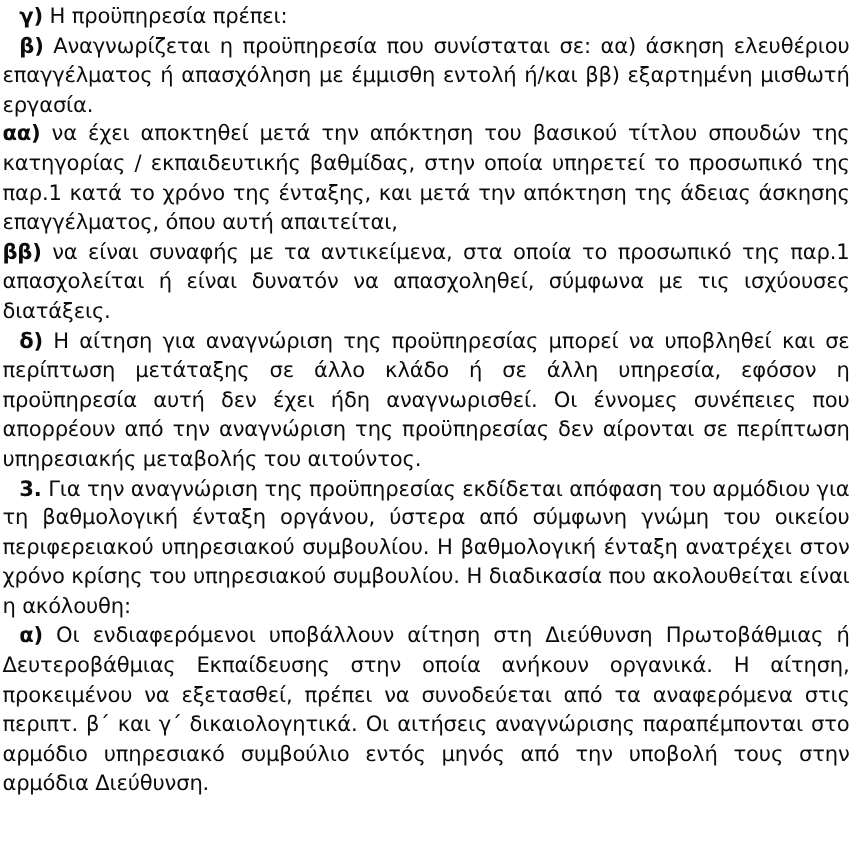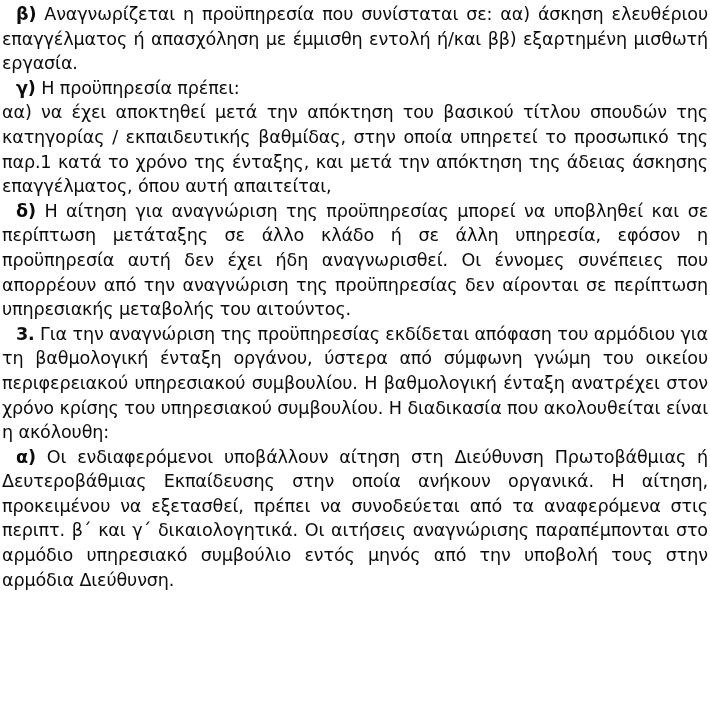--- a/index.html
+++ b/index.html
@@ -25,34 +25,35 @@
     text-align: justify;
     text-justify: inter-word;
   }
   p.para.lead-indent {
     text-indent: 14px;
   }
   .lbl-bold {
     font-weight: bold;
   }
   .lbl-plain {
-    font-weight: normal;
+    font-weight: bold;
   }
 </style>
 </head>
 <body>
 
 <div class="page">
 
+  <p class="para lead-indent"><strong class="lbl-bold">γ)</strong> <span>Η προϋπηρεσία πρέπει:</span></p>
+
   <p class="para lead-indent"><strong class="lbl-bold">β)</strong> <span>Αναγνωρίζεται η προϋπηρεσία που συνίσταται σε: αα) άσκηση ελευθέριου επαγγέλματος ή απασχόληση με έμμισθη εντολή ή/και ββ) εξαρτημένη μισθωτή εργασία.</span></p>
-
-  <p class="para lead-indent"><strong class="lbl-bold">γ)</strong> <span>Η προϋπηρεσία πρέπει:</span></p>
 
   <p class="para"><span class="lbl-plain">αα)</span> <span>να έχει αποκτηθεί μετά την απόκτηση του βασικού τίτλου σπουδών της κατηγορίας / εκπαιδευτικής βαθμίδας, στην οποία υπηρετεί το προσωπικό της παρ.1 κατά το χρόνο της ένταξης, και μετά την απόκτηση της άδειας άσκησης επαγγέλματος, όπου αυτή απαιτείται,</span></p>
 
+  <p class="para"><span class="lbl-plain">ββ)</span> <span>να είναι συναφής με τα αντικείμενα, στα οποία το προσωπικό της παρ.1 απασχολείται ή είναι δυνατόν να απασχοληθεί, σύμφωνα με τις ισχύουσες διατάξεις.</span></p>
 
   <p class="para lead-indent"><strong class="lbl-bold">δ)</strong> <span>Η αίτηση για αναγνώριση της προϋπηρεσίας μπορεί να υποβληθεί και σε περίπτωση μετάταξης σε άλλο κλάδο ή σε άλλη υπηρεσία, εφόσον η προϋπηρεσία αυτή δεν έχει ήδη αναγνωρισθεί. Οι έννομες συνέπειες που απορρέουν από την αναγνώριση της προϋπηρεσίας δεν αίρονται σε περίπτωση υπηρεσιακής μεταβολής του αιτούντος.</span></p>
 
   <p class="para lead-indent"><strong class="lbl-bold">3.</strong> <span>Για την αναγνώριση της προϋπηρεσίας εκδίδεται απόφαση του αρμόδιου για τη βαθμολογική ένταξη οργάνου, ύστερα από σύμφωνη γνώμη του οικείου περιφερειακού υπηρεσιακού συμβουλίου. Η βαθμολογική ένταξη ανατρέχει στον χρόνο κρίσης του υπηρεσιακού συμβουλίου. Η διαδικασία που ακολουθείται είναι η ακόλουθη:</span></p>
 
   <p class="para lead-indent"><strong class="lbl-bold">α)</strong> <span>Οι ενδιαφερόμενοι υποβάλλουν αίτηση στη Διεύθυνση Πρωτοβάθμιας ή Δευτεροβάθμιας Εκπαίδευσης στην οποία ανήκουν οργανικά. Η αίτηση, προκειμένου να εξετασθεί, πρέπει να συνοδεύεται από τα αναφερόμενα στις περιπτ. β΄ και γ΄ δικαιολογητικά. Οι αιτήσεις αναγνώρισης παραπέμπονται στο αρμόδιο υπηρεσιακό συμβούλιο εντός μηνός από την υποβολή τους στην αρμόδια Διεύθυνση.</span></p>
 
 
 </div>
 

